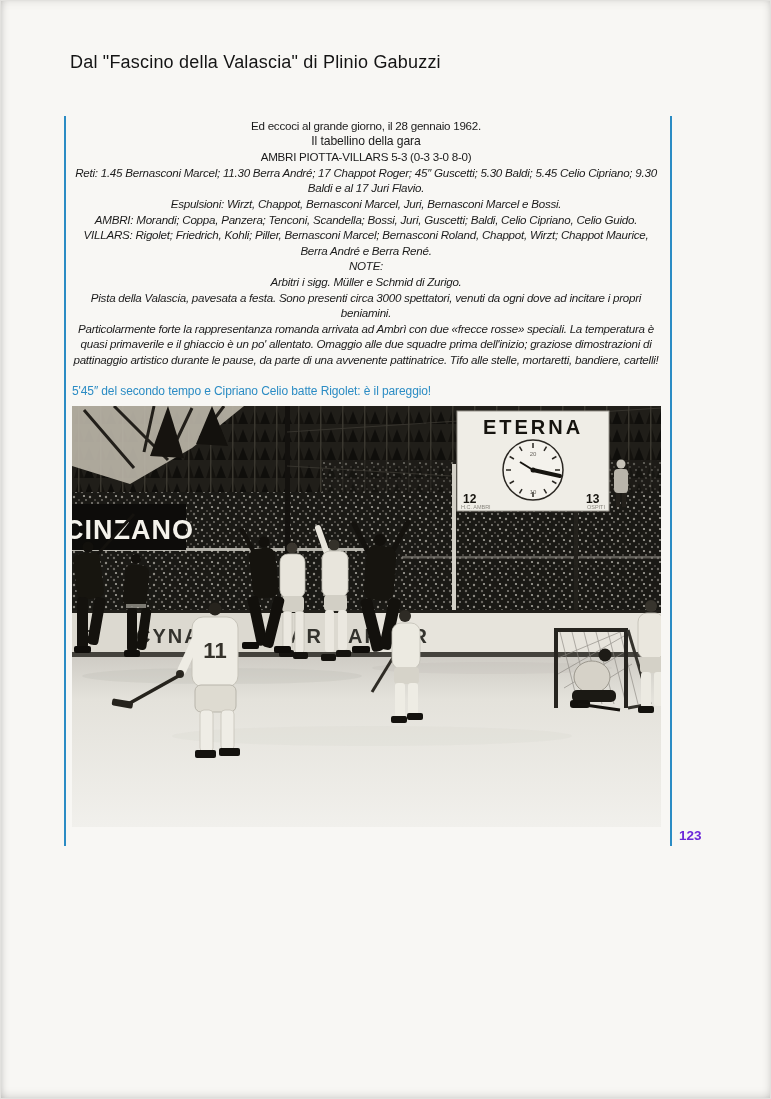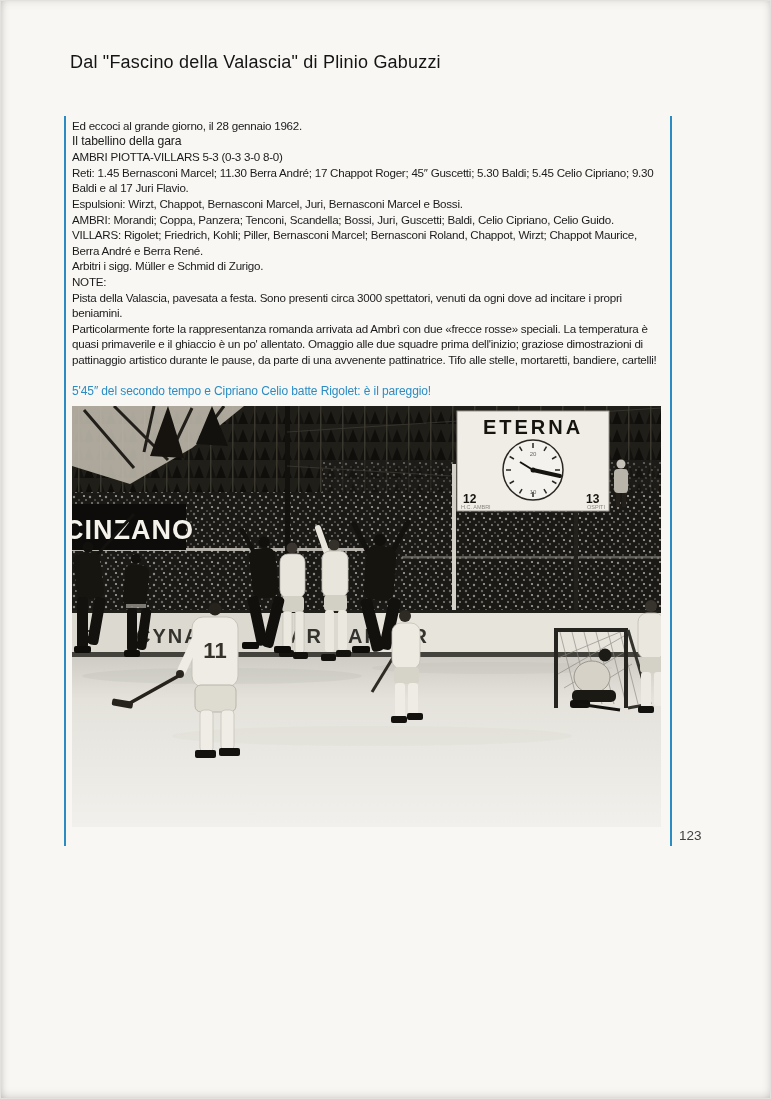--- a/index.html
+++ b/index.html
@@ -17,47 +17,47 @@
     position:absolute;left:70px;top:52px;margin:0;
     font-size:18px;font-weight:400;letter-spacing:.2px;color:#141414;
   }
   .content-frame{
     position:absolute;left:64px;top:116px;width:608px;height:730px;
     box-sizing:border-box;
     border-left:2px solid #2b8cc4;border-right:2px solid #2b8cc4;
     padding:2px 0 0 6px;
   }
   .text-block{width:588px;font-size:11.6px;line-height:15.6px;letter-spacing:-.25px;color:#1b1b1b;}
-  .text-block p{margin:0;}
+  .text-block p{margin:0;text-align:center;}
   .heading{font-weight:400;font-size:12.2px;letter-spacing:-.1px;}
-  .detail{}
+  .detail{font-style:italic;}
   .caption{margin:16px 12px 0 0;color:#2b8cc4;font-size:12px;letter-spacing:-.1px;}
   .photo{margin-top:8px;width:589px;height:421px;position:relative;background:#14120e;}
   .photo svg{display:block;}
-  .page-number{position:absolute;left:679px;top:828px;font-size:13.5px;color:#404040;}
+  .page-number{position:absolute;left:679px;top:828px;font-size:13.5px;color:#6d28d9;font-weight:bold;}
 </style>
 </head>
 <body>
 
 <div class="page">
 
   <h1 class="title">Dal "Fascino della Valascia" di Plinio Gabuzzi</h1>
 
   <div class="content-frame">
 
     <div class="text-block">
       <p>Ed eccoci al grande giorno, il 28 gennaio 1962.</p>
       <p class="heading">Il tabellino della gara</p>
       <p>AMBRI PIOTTA-VILLARS 5-3 (0-3 3-0 8-0)</p>
       <p class="detail">Reti: 1.45 Bernasconi Marcel; 11.30 Berra André; 17 Chappot Roger; 45″ Guscetti; 5.30 Baldi; 5.45 Celio Cipriano; 9.30 Baldi e al 17 Juri Flavio.</p>
       <p class="detail">Espulsioni: Wirzt, Chappot, Bernasconi Marcel, Juri, Bernasconi Marcel e Bossi.</p>
       <p class="detail">AMBRI: Morandi; Coppa, Panzera; Tenconi, Scandella; Bossi, Juri, Guscetti; Baldi, Celio Cipriano, Celio Guido.</p>
       <p class="detail">VILLARS: Rigolet; Friedrich, Kohli; Piller, Bernasconi Marcel; Bernasconi Roland, Chappot, Wirzt; Chappot Maurice, Berra André e Berra René.</p>
+      <p class="detail">NOTE:</p>
       <p class="detail">Arbitri i sigg. Müller e Schmid di Zurigo.</p>
-      <p class="detail">NOTE:</p>
       <p class="detail">Pista della Valascia, pavesata a festa. Sono presenti circa 3000 spettatori, venuti da ogni dove ad incitare i propri beniamini.</p>
       <p class="detail">Particolarmente forte la rappresentanza romanda arrivata ad Ambrì con due «frecce rosse» speciali. La temperatura è quasi primaverile e il ghiaccio è un po' allentato. Omaggio alle due squadre prima dell'inizio; graziose dimostrazioni di pattinaggio artistico durante le pause, da parte di una avvenente pattinatrice. Tifo alle stelle, mortaretti, bandiere, cartelli!</p>
     </div>
 
     <p class="caption">5'45″ del secondo tempo e Cipriano Celio batte Rigolet: è il pareggio!</p>
 
     <div class="photo">
       <svg viewBox="0 0 589 421" width="589" height="421" preserveAspectRatio="none">
         <defs>
           <pattern id="crowd" width="16" height="11" patternUnits="userSpaceOnUse">

